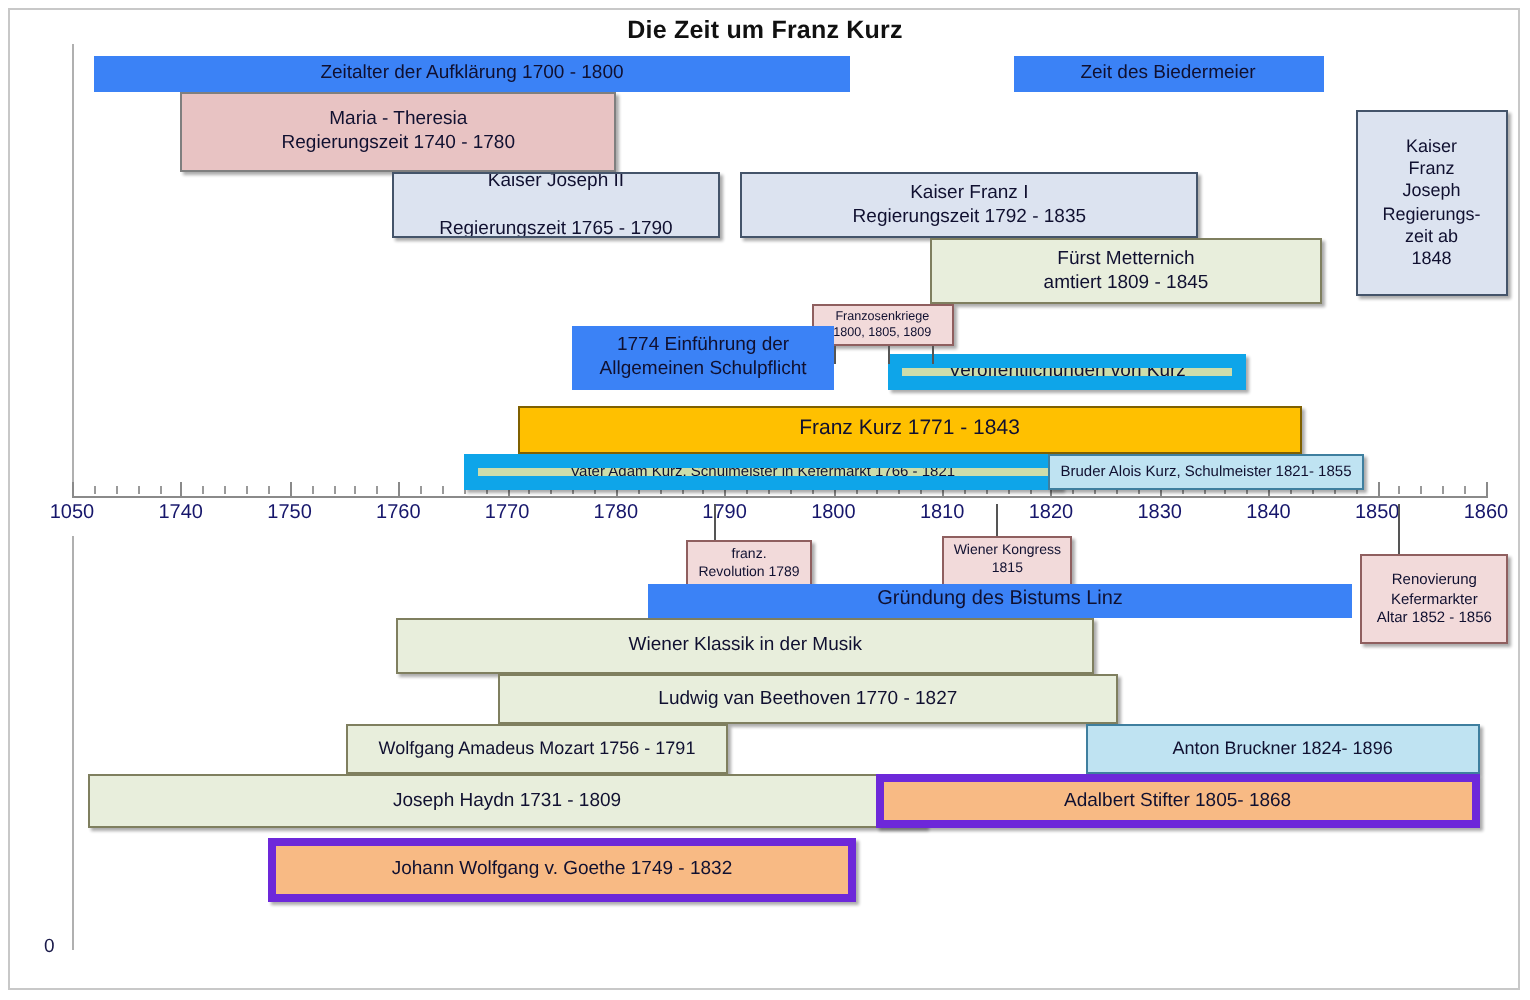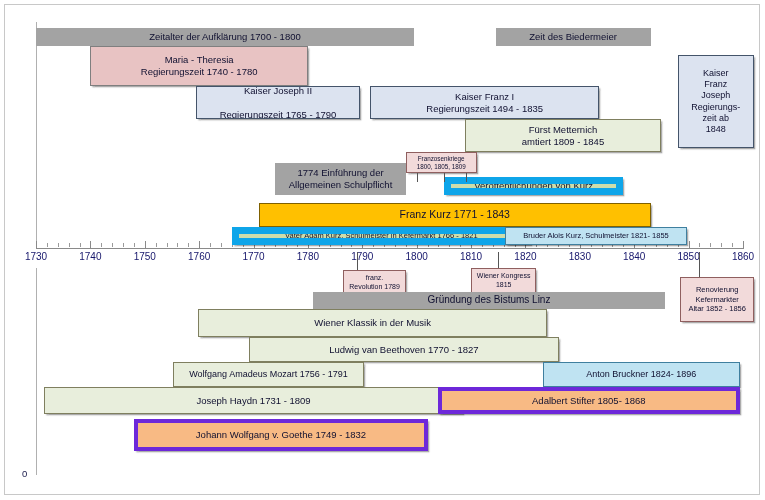--- a/index.html
+++ b/index.html
@@ -99,41 +99,42 @@
     color: #101030;
     line-height: 1.25;
     box-shadow: 1.5px 1.5px 1.5px rgba(0,0,0,0.33);
     overflow: hidden;
   }
   .bar .ln {
     display: block;
     white-space: nowrap;
   }
   
-  .c-yellow   { background: #a3a3a3; border: none; box-shadow: none; }
+  .c-yellow   { background: #3b82f6; border: none; box-shadow: none; margin-left: 11px; }
   .c-pink     { background: #e8c3c3; border: 1px solid #7f7f7f; }
   .c-pinklite { background: #f2dada; border: 1px solid #8f5f5f; }
   .c-blue     { background: #dce3f0; border: 1px solid #44546a; }
   .c-bluelite { background: #bfe3f2; border: 1px solid #3f7f9f; }
   .c-green    { background: #e8eedc; border: 1px solid #7f7f5f; }
   .c-greenmid { background: #cdddab; border: 7px solid #0ea5e9; }
   .c-orange   { background: #ffc000; border: 1px solid #7f6000; }
   .c-peach    { background: #f8ba84; border: 4px solid #6d28d9; }
   .leader {
     position: absolute;
     width: 1px;
     background: #555555;
   }
 </style>
 </head>
 <body>
 
 <div id="canvas">
   <div id="frame"></div>
 
+  <div id="chart-title">Die Zeit um Franz Kurz</div>
 
   <div id="plot">
 
     <div class="vaxis" style="left:36px; top:22px; height:226px;"></div>
     <div class="vaxis" style="left:36px; top:268px; height:207px;"></div>
     <div class="zero-label" style="left:22px; top:468px;">0</div>
 
     <div id="axis-line"></div>
     <div id="ticks">
         <div class="tick-minor" style="left: 36px;"></div>
@@ -211,21 +212,21 @@
         <div class="tick-major" style="left: 362.308px; top: 241px; height: 7px;"></div>
         <div class="tick-major" style="left: 416.692px; top: 241px; height: 7px;"></div>
         <div class="tick-major" style="left: 471.077px; top: 241px; height: 7px;"></div>
         <div class="tick-major" style="left: 525.462px; top: 241px; height: 7px;"></div>
         <div class="tick-major" style="left: 579.846px; top: 241px; height: 7px;"></div>
         <div class="tick-major" style="left: 634.231px; top: 241px; height: 7px;"></div>
         <div class="tick-major" style="left: 688.615px; top: 241px; height: 7px;"></div>
         <div class="tick-major" style="left: 743px; top: 241px; height: 7px;"></div>
       </div>
     <div id="tick-labels">
-        <div class="tick-label" style="left: 36px;">1730</div>
+        <div class="tick-label" style="left: 36px;">1050</div>
         <div class="tick-label" style="left: 90.3846px;">1740</div>
         <div class="tick-label" style="left: 144.769px;">1750</div>
         <div class="tick-label" style="left: 199.154px;">1760</div>
         <div class="tick-label" style="left: 253.538px;">1770</div>
         <div class="tick-label" style="left: 307.923px;">1780</div>
         <div class="tick-label" style="left: 362.308px;">1790</div>
         <div class="tick-label" style="left: 416.692px;">1800</div>
         <div class="tick-label" style="left: 471.077px;">1810</div>
         <div class="tick-label" style="left: 525.462px;">1820</div>
         <div class="tick-label" style="left: 579.846px;">1830</div>
@@ -252,21 +253,21 @@
           <span class="ln">Regierungs-</span>
           <span class="ln">zeit ab</span>
           <span class="ln">1848</span>
         </div>
         <div class="bar c-blue" style="left: 196.435px; top: 86px; width: 163.154px; height: 33px; font-size: 9.5px; gap: 12px;">
           <span class="ln">Kaiser Joseph II</span>
           <span class="ln">Regierungszeit 1765 - 1790</span>
         </div>
         <div class="bar c-blue" style="left: 370.465px; top: 86px; width: 228.415px; height: 33px; font-size: 9.5px;">
           <span class="ln">Kaiser Franz I</span>
-          <span class="ln">Regierungszeit 1494 - 1835</span>
+          <span class="ln">Regierungszeit 1792 - 1835</span>
         </div>
         <div class="bar c-green" style="left: 464.551px; top: 119px; width: 196.872px; height: 33px; font-size: 9.5px;">
           <span class="ln">Fürst Metternich</span>
           <span class="ln">amtiert 1809 - 1845</span>
         </div>
         <div class="bar c-pinklite" style="left: 405.815px; top: 152px; width: 70.7px; height: 21px; font-size: 6.3px;">
           <span class="ln">Franzosenkriege</span>
           <span class="ln">1800, 1805, 1809</span>
         </div>
         <div class="bar c-yellow" style="left: 275.292px; top: 163px; width: 130.523px; height: 32px; font-size: 9.5px; z-index: 1;">
@@ -275,21 +276,21 @@
         </div>
         <div class="bar c-greenmid" style="left: 443.885px; top: 177px; width: 179.469px; height: 18px; font-size: 9.5px;">
           <span class="ln">Veröffentlichungen von Kurz</span>
         </div>
         <div class="bar c-orange" style="left: 258.977px; top: 203px; width: 391.569px; height: 24px; font-size: 10.5px;">
           <span class="ln">Franz Kurz 1771 - 1843</span>
         </div>
         <div class="bar c-greenmid" style="left: 231.785px; top: 227px; width: 299.115px; height: 18px; font-size: 7.5px;">
           <span class="ln">Vater Adam Kurz, Schulmeister in Kefermarkt 1766 - 1821</span>
         </div>
-        <div class="bar c-bluelite" style="left: 505px; top: 227px; width: 182px; height: 18px; font-size: 7.5px;">
+        <div class="bar c-bluelite" style="left: 524px; top: 227px; width: 158px; height: 18px; font-size: 7.5px;">
           <span class="ln">Bruder Alois Kurz, Schulmeister  1821- 1855</span>
         </div>
         <div class="leader" style="left: 416.692px; top: 173px; height: 9px;"></div>
         <div class="leader" style="left: 443.885px; top: 173px; height: 9px;"></div>
         <div class="leader" style="left: 465.638px; top: 173px; height: 9px;"></div>
       </div>
     <div id="bars-below">
         <div class="bar c-pinklite" style="left: 343.273px; top: 270px; width: 62.5423px; height: 26px; font-size: 7px;">
           <span class="ln">franz.</span>
           <span class="ln">Revolution 1789</span>

